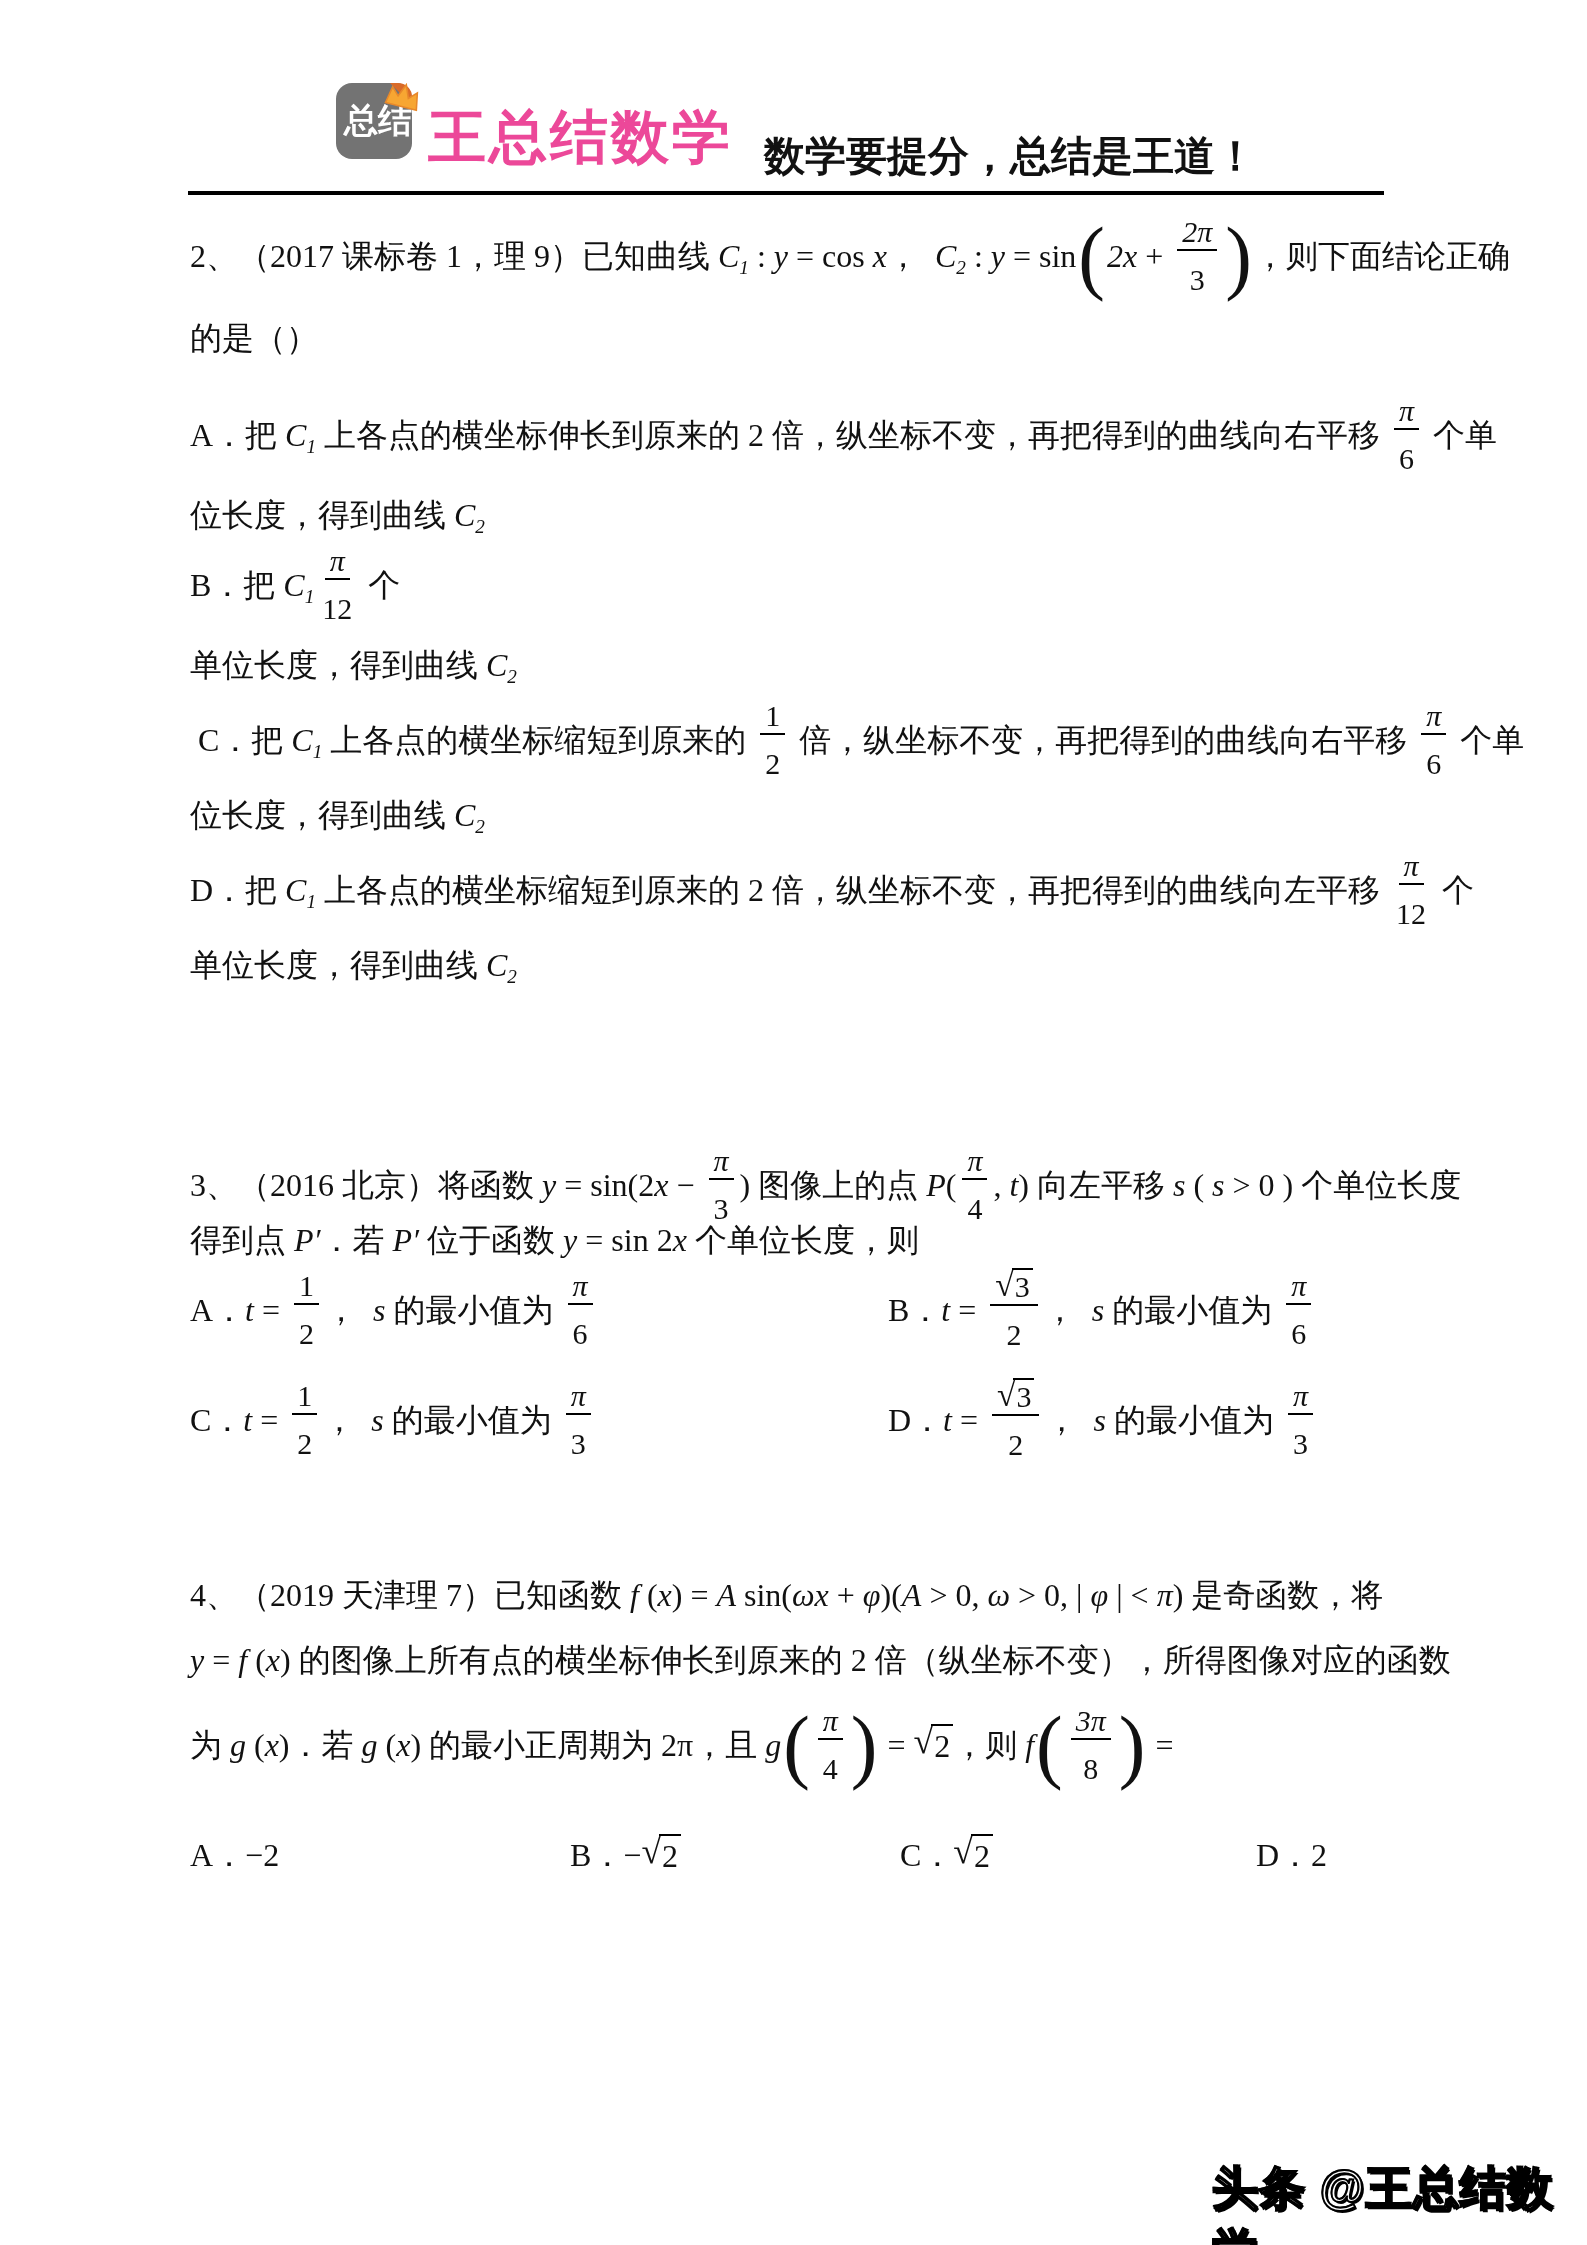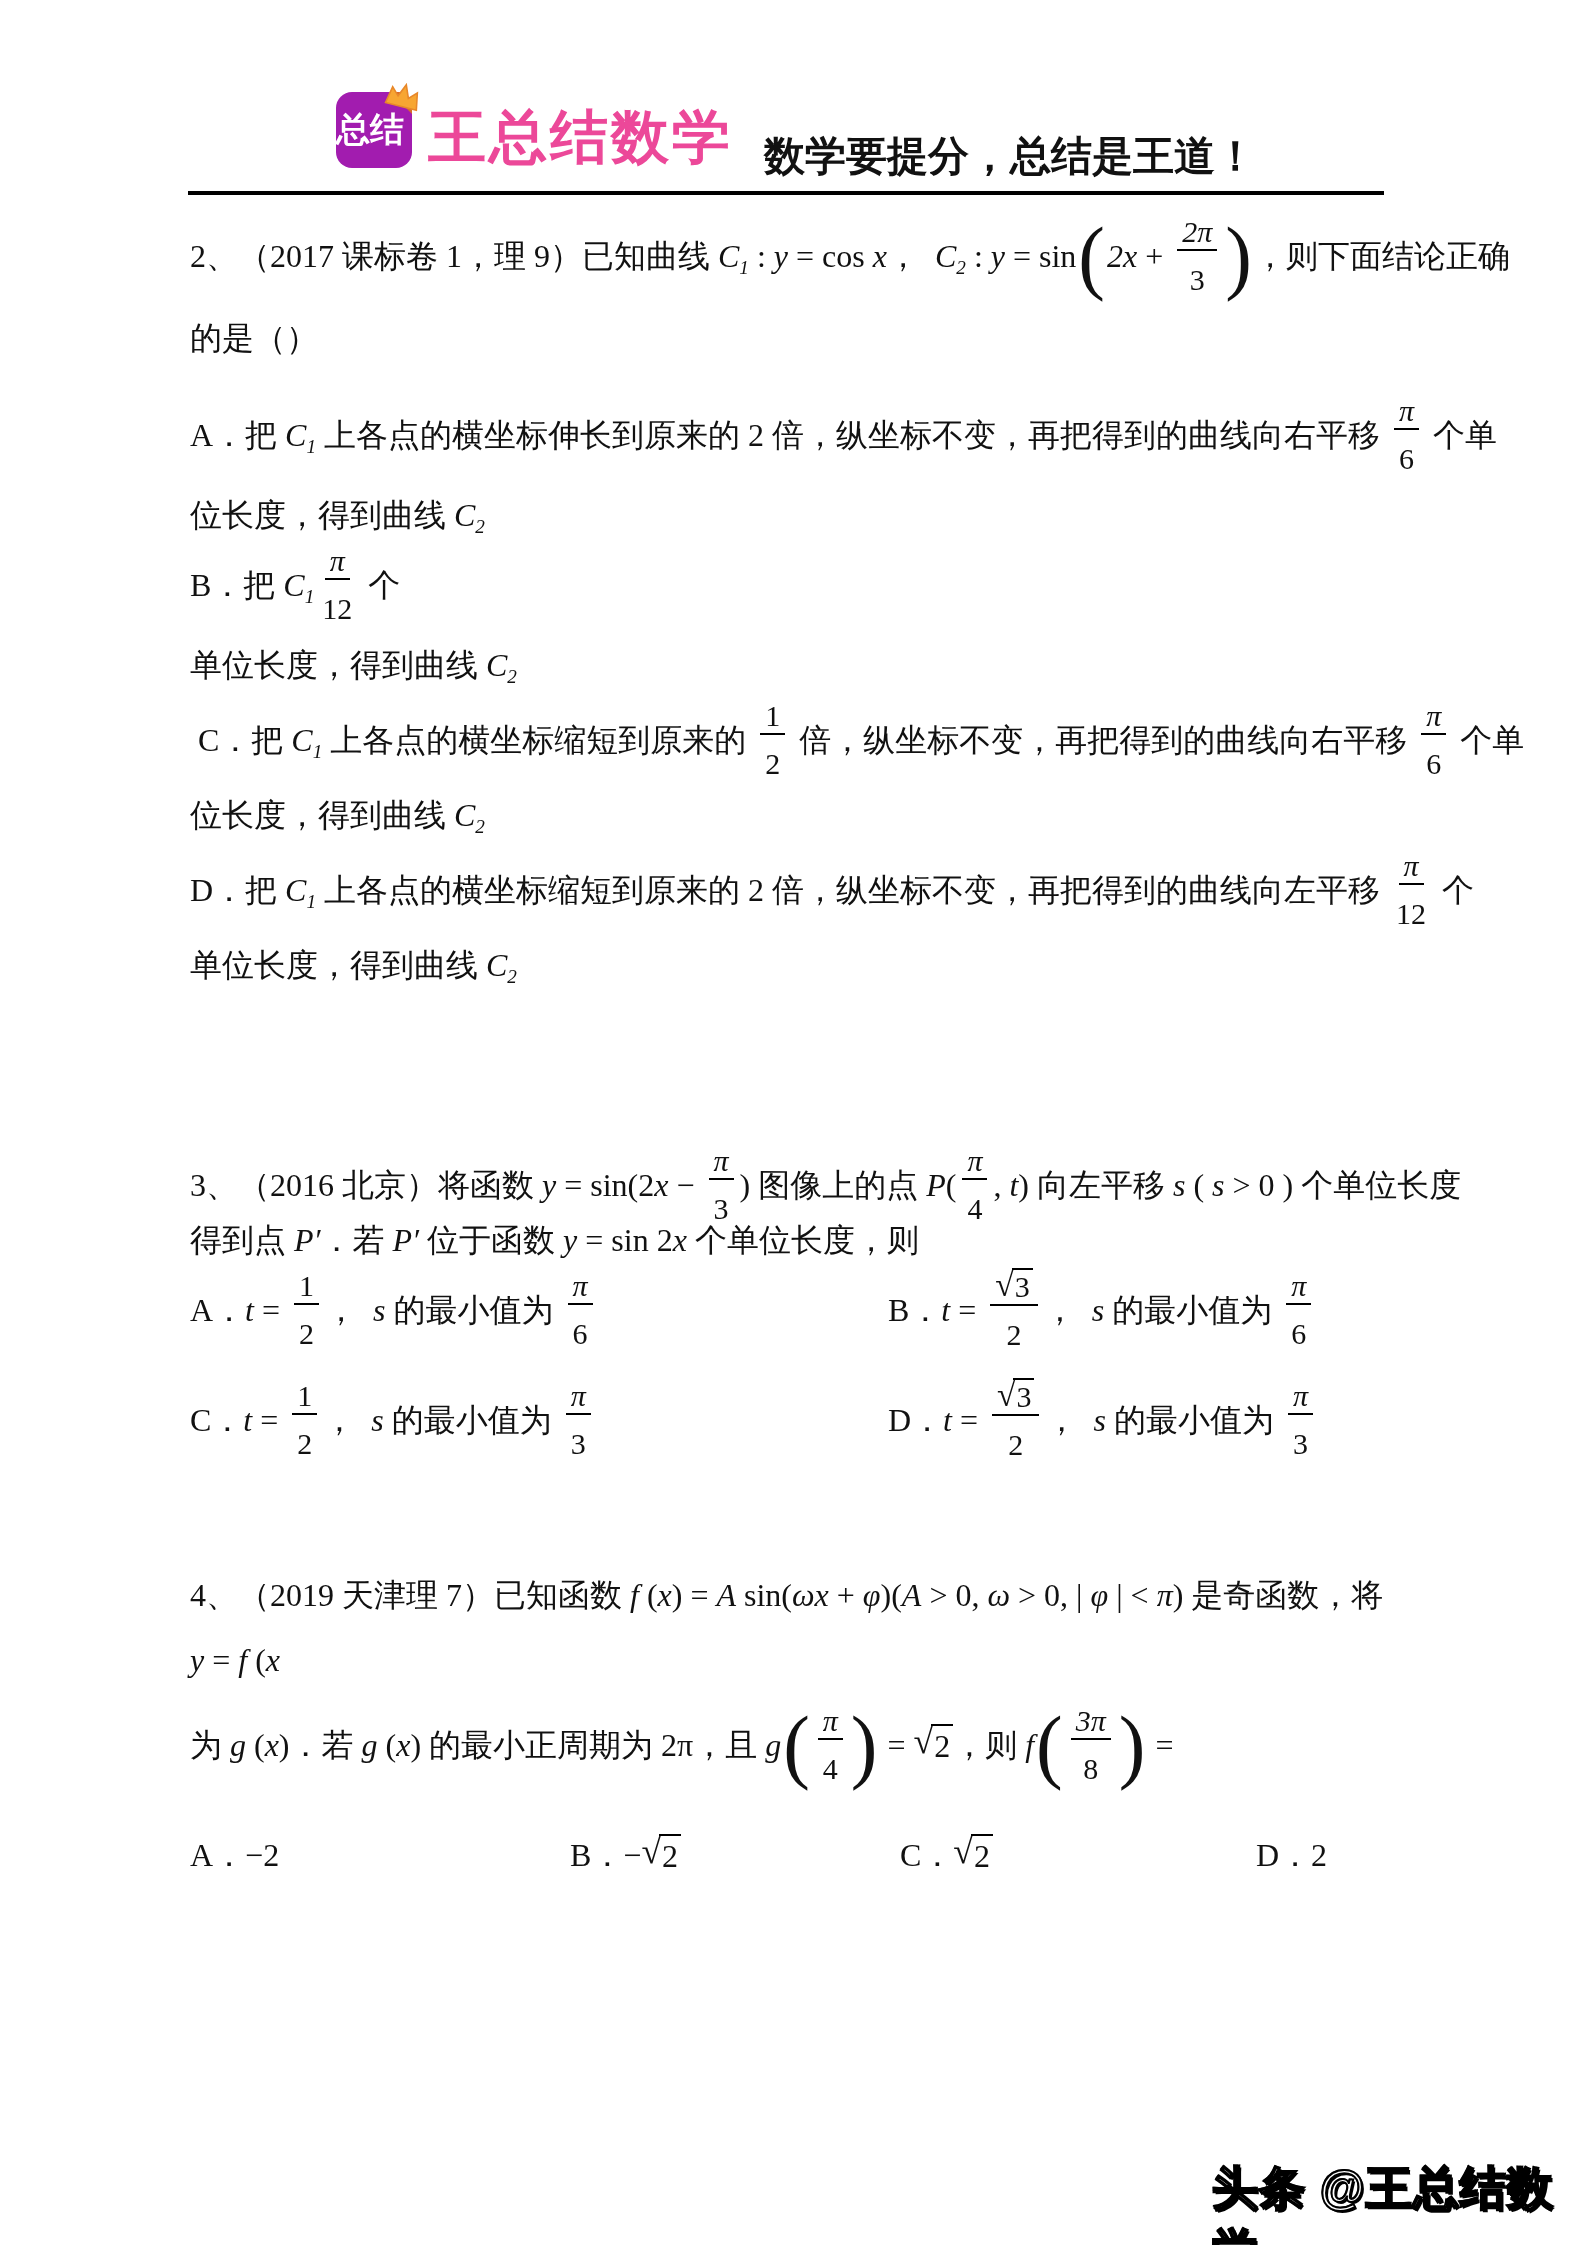--- a/index.html
+++ b/index.html
@@ -1,21 +1,21 @@
 <!DOCTYPE html>
 <html><head>
 <meta charset="utf-8">
 <style>
   html,body{margin:0;padding:0;background:#e8e8e8;}
   .page{position:relative;width:1587px;height:2245px;background:#ffffff;overflow:hidden;
         font-family:"Liberation Serif","DejaVu Serif",serif;color:#111;}
 
   
-  .logo-badge{position:absolute;left:336px;top:92px;width:76px;height:76px;background:#a21caf;
-      border-radius:16px;display:flex;align-items:center;justify-content:flex-start;
+  .logo-badge{position:absolute;left:336px;top:83px;width:76px;height:76px;background:#737373;
+      border-radius:16px;display:flex;align-items:center;justify-content:flex-end;
       color:#fff;font-family:"Liberation Sans","DejaVu Sans",sans-serif;font-weight:bold;font-size:34px;}
   .logo-badge::after{content:"";position:absolute;top:0;right:0;width:0;height:0;
       border-top:22px solid #d96a28;border-left:22px solid transparent;border-top-right-radius:14px;}
   .crown{position:absolute;left:385px;top:82px;transform:rotate(14deg);}
   .brand-name{position:absolute;left:428px;top:108px;font-family:"Liberation Sans","DejaVu Sans",sans-serif;
       font-weight:800;font-size:58px;line-height:1;color:#ec4899;letter-spacing:3px;}
   .slogan{position:absolute;left:764px;top:136px;font-size:41px;line-height:1;font-weight:bold;
       font-family:"Liberation Serif","DejaVu Serif",serif;}
   .head-rule{position:absolute;left:188px;top:191px;width:1196px;height:4px;background:#000;}
 
@@ -299,20 +299,21 @@
         <span class="tx"> | &lt; </span>
         <span class="it">π</span>
         <span class="tx">) 是奇函数，将</span>
       </div>
       <div class="line" data-name="q4-line-2">
         <span class="it">y</span>
         <span class="tx"> = </span>
         <span class="it">f</span>
         <span class="tx"> (</span>
         <span class="it">x</span>
+        <span class="tx">) 的图像上所有点的横坐标伸长到原来的 2 倍（纵坐标不变），所得图像对应的函数</span>
       </div>
       <div class="line" data-name="q4-line-3">
         <span class="tx">为 </span>
         <span class="it">g</span>
         <span class="tx"> (</span>
         <span class="it">x</span>
         <span class="tx">)．若 </span>
         <span class="it">g</span>
         <span class="tx"> (</span>
         <span class="it">x</span>

